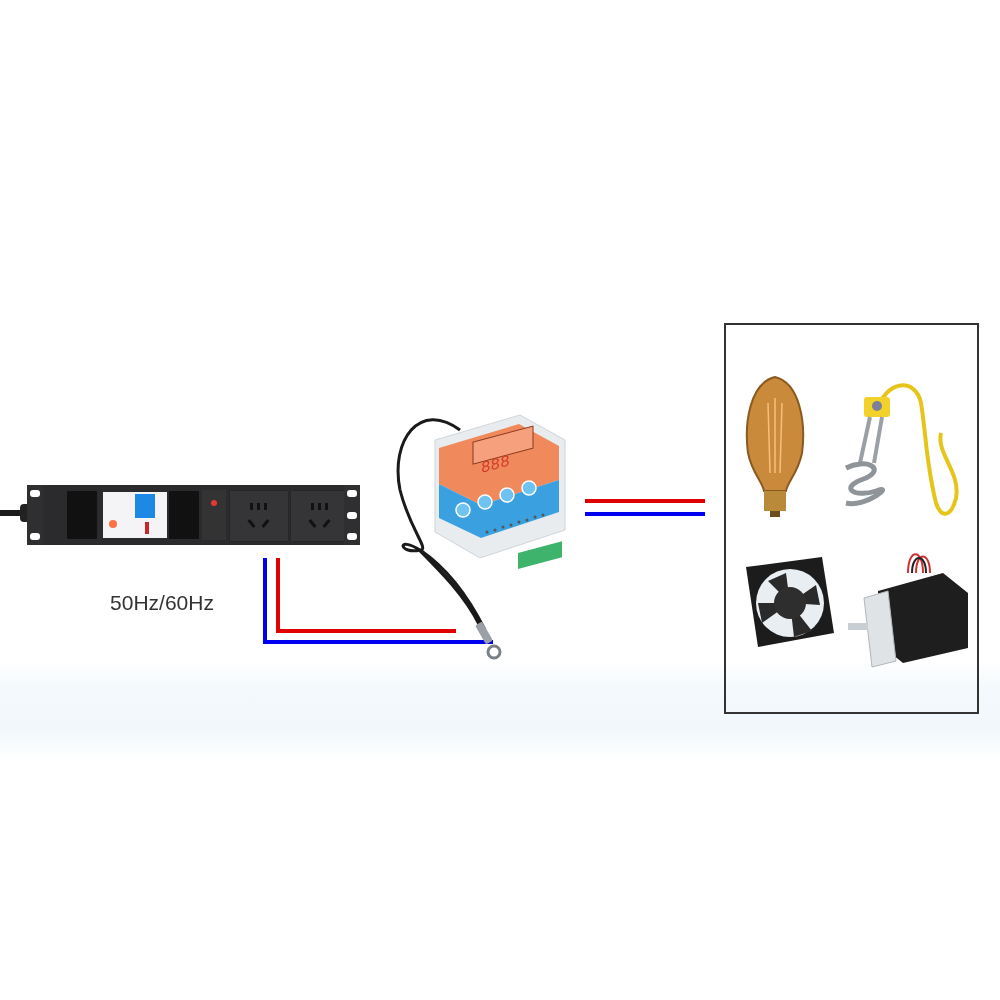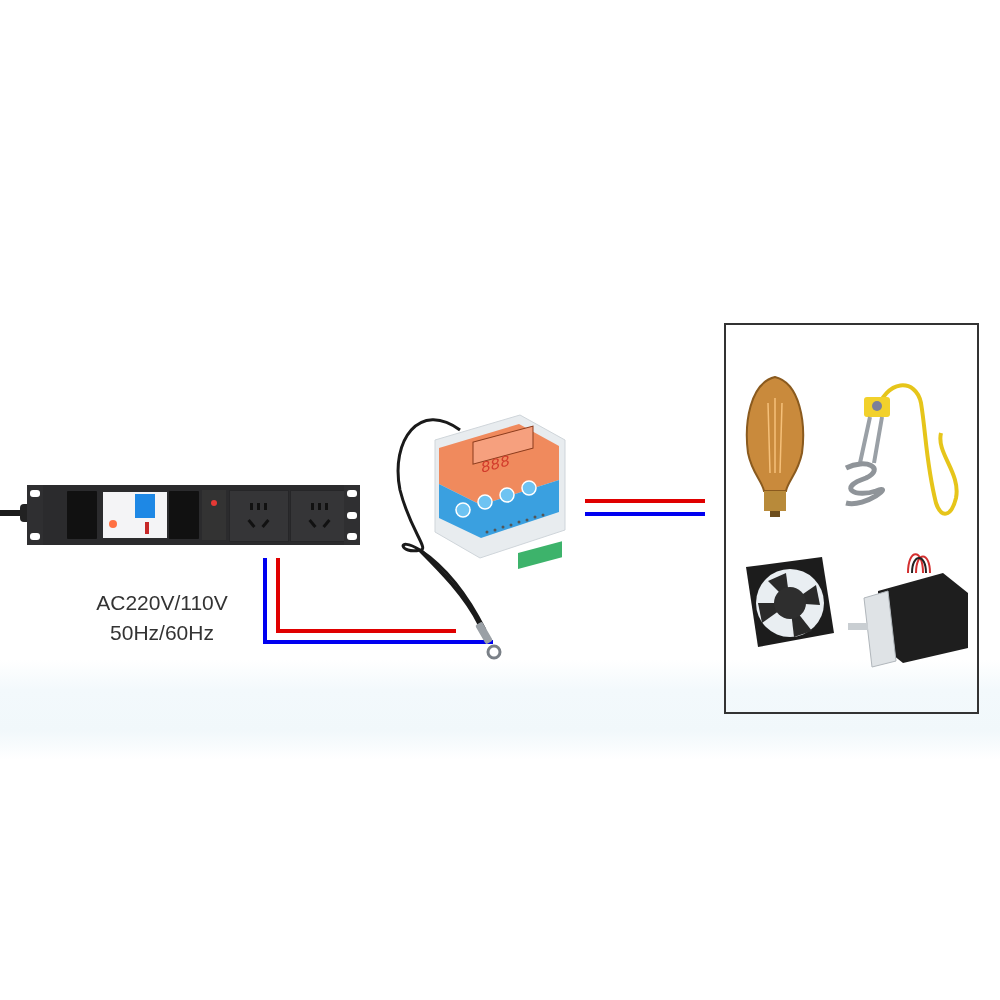--- a/index.html
+++ b/index.html
@@ -111,21 +111,20 @@
         <div class="slant" style="left:34px;transform:rotate(40deg);"></div>
     </div>
     <div class="strip-ear" style="right:0;">
       <div class="hole" style="top:5px;"></div>
       <div class="hole" style="top:27px;"></div>
       <div class="hole" style="top:48px;"></div>
     </div>
   </div>
 
   <div class="spec-label">
-    <div>AC220V/110V</div>
     <div>50Hz/60Hz</div>
   </div>
 
   <div class="wire blue" style="left:263px;top:558px;width:4px;height:86px;"></div>
   <div class="wire blue" style="left:263px;top:640px;width:230px;height:4px;"></div>
   <div class="wire red" style="left:276px;top:558px;width:4px;height:75px;"></div>
   <div class="wire red" style="left:276px;top:629px;width:180px;height:4px;"></div>
 
   <svg style="position:absolute;left:380px;top:400px;" width="200" height="270">
     <path d="M80 30 C 40 0, 10 40, 20 90 C 30 130, 50 150, 40 150 C 20 155, 15 135, 40 150 C 70 170, 90 200, 105 230" stroke="#1a1a1a" stroke-width="3" fill="none"></path>

